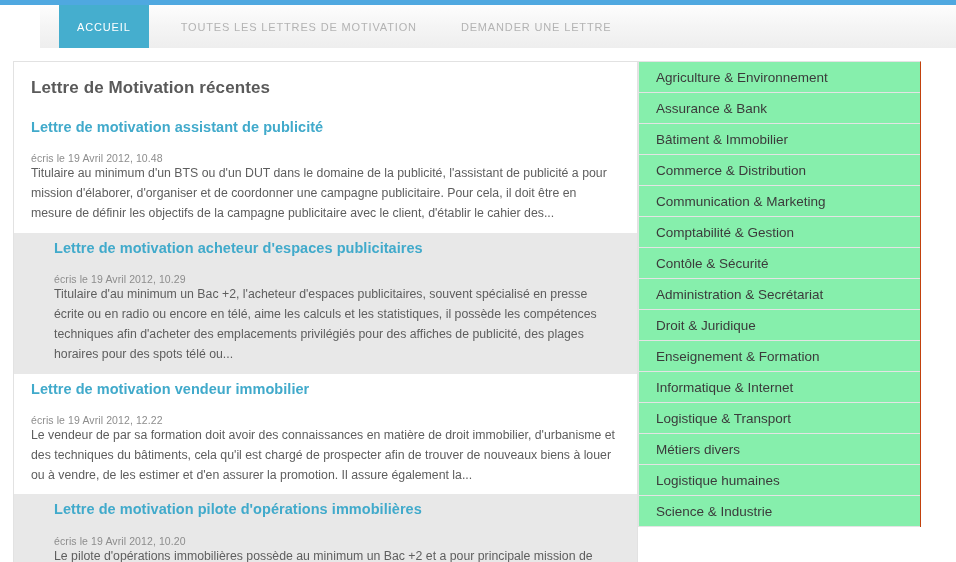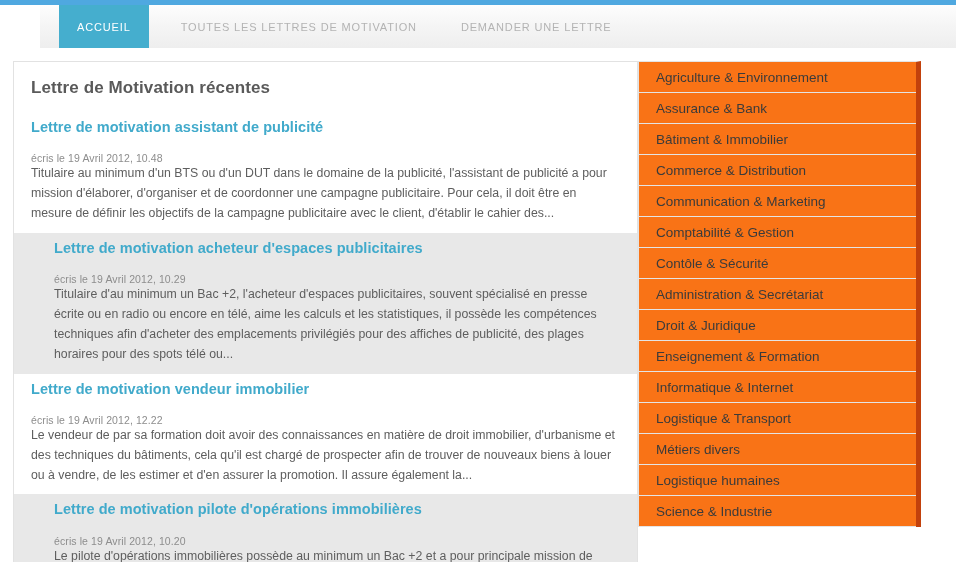--- a/index.html
+++ b/index.html
@@ -108,23 +108,23 @@
     line-height: 1.62;
     text-align: left;
   }
 
   
   .sidebar {
     width: 283px;
     flex: 0 0 283px;
     border-top: 1px solid #e4e4e4;
     border-left: 1px solid #e4e4e4;
-    border-right: 5px solid #c2410c;
-    box-sizing: border-box;
-    background: #f97316;
+    border-right: 1px solid #c2410c;
+    box-sizing: border-box;
+    background: #86efac;
   }
   .cat-item {
     font-size: 13.5px;
     color: #3b3b3b;
     padding: 8px 0 8px 17px;
     border-bottom: 1px solid #e4e4e4;
     box-sizing: border-box;
     height: 31px;
     line-height: 15px;
     cursor: pointer;

